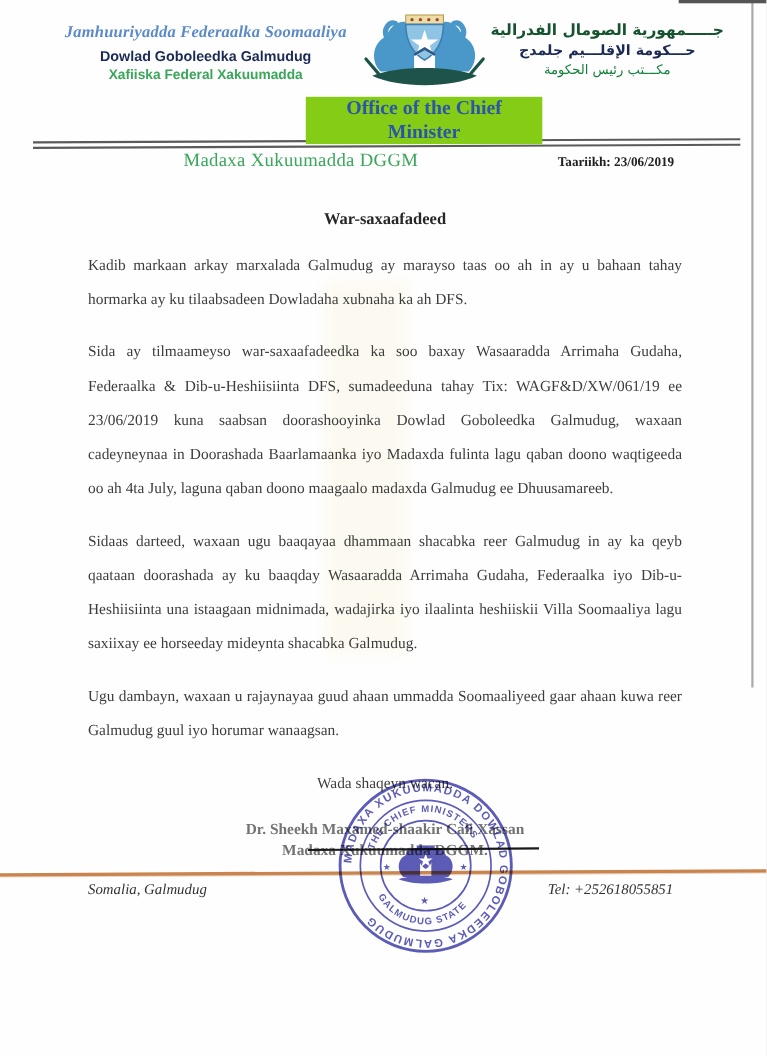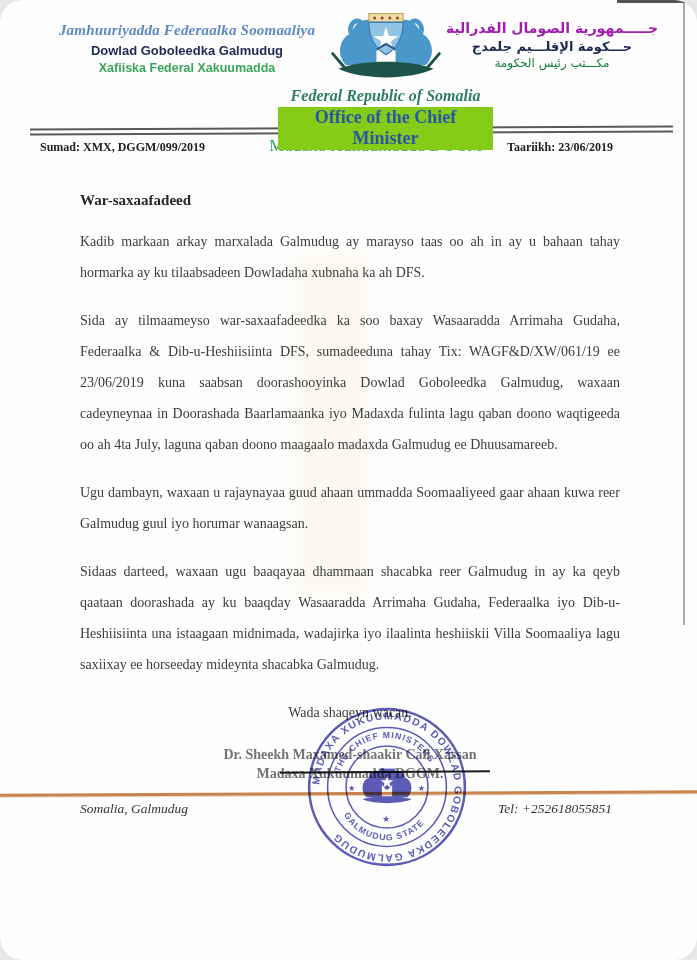--- a/index.html
+++ b/index.html
@@ -1,33 +1,33 @@
 <!DOCTYPE html>
 <html><head>
 <meta charset="utf-8">
 <style>
   html,body{margin:0;padding:0;background:#e8e8e8;}
   .page{position:relative;width:697px;height:960px;background:#fefefe;margin:0 auto;
-        font-family:"Liberation Serif", serif;color:#3a3a3a;overflow:hidden;border-radius:23px;}
+        font-family:"Liberation Serif", serif;color:#3a3a3a;overflow:hidden;}
 
   
   .scan-edge-right{position:absolute;left:683px;top:0;width:2px;height:625px;background:#a9a9a9;}
   .scan-edge-top{position:absolute;left:617px;top:0;width:80px;height:3px;background:#555;}
   .scan-tint{position:absolute;left:295px;top:255px;width:75px;height:340px;
              background:rgba(240,218,120,0.10);filter:blur(6px);}
 
   
   .hdr-left{position:absolute;left:52px;top:22px;width:270px;text-align:center;}
   .hdr-left .l1{font-style:italic;font-weight:bold;font-size:15px;color:#5b8ac7;letter-spacing:.2px;}
   .hdr-left .l2{font-family:"Liberation Sans",sans-serif;font-weight:bold;font-size:13px;color:#1b2a55;margin-top:4px;}
   .hdr-left .l3{font-family:"Liberation Sans",sans-serif;font-weight:bold;font-size:12.5px;color:#3aa65a;margin-top:3px;}
 
   .hdr-right{position:absolute;right:30px;top:20px;width:230px;text-align:center;direction:rtl;
              font-family:"DejaVu Sans",sans-serif;}
-  .hdr-right .l1{font-size:14px;color:#a21caf;font-weight:bold;}
+  .hdr-right .l1{font-size:14px;color:#14532d;font-weight:bold;}
   .hdr-right .l2{font-size:13px;color:#1b2a55;font-weight:bold;margin-top:3px;}
   .hdr-right .l3{font-size:12px;color:#15803d;margin-top:2px;}
 
   .hdr-center{position:absolute;left:278px;top:6px;width:215px;text-align:center;}
   .hdr-center .emblem{display:block;margin:0 auto;}
   .hdr-center .script{font-style:italic;font-weight:bold;font-size:16px;color:#2f7d68;margin-top:1px;}
   .hdr-center .state{font-weight:bold;font-size:14.5px;color:#1a1a1a;margin-top:1px;}
   .hdr-center .office{display:inline-block;font-weight:bold;font-size:18px;color:#2a55a8;
                       background:#84cc16;padding:0 6px 1px 6px;margin-top:2px;position:relative;z-index:2;}
 
@@ -36,21 +36,21 @@
 
   
   .refbar{position:absolute;left:40px;top:136px;width:617px;display:flex;align-items:flex-start;}
   .ref-left{font-weight:bold;font-size:12px;color:#222;width:205px;padding-top:4px;}
   .ref-center{flex:1;text-align:center;font-size:17px;color:#3aa65a;letter-spacing:.3px;}
   .ref-right{font-weight:bold;font-size:12px;color:#222;width:150px;text-align:left;padding-top:4px;}
 
   
   .body{position:absolute;left:80px;top:190px;width:540px;font-size:14px;line-height:31px;
         text-align:justify;color:#3c3c3c;}
-  .body .title{text-align:left;font-weight:bold;font-size:15px;color:#262626;margin:0 0 16px 0;line-height:20px;}
+  .body .title{text-align:center;font-weight:bold;font-size:15px;color:#262626;margin:0 0 16px 0;line-height:20px;}
   .body p{margin:0 0 17px 0;}
   .body .closing{text-align:center;margin-top:6px;}
   .signature{margin-top:12px;text-align:center;font-weight:bold;font-size:14px;line-height:19px;color:#737373;}
 
   .sig-line{position:absolute;left:280px;top:771px;width:210px;height:2px;background:#1a1a1a;transform:rotate(-0.4deg);}
 
   
   .stamp{position:absolute;left:303px;top:703px;width:168px;height:168px;opacity:.84;
          mix-blend-mode:multiply;z-index:5;}
 
@@ -96,38 +96,36 @@
         <circle cx="62" cy="12.5" r="1.6" fill="#a2452f"></circle>
       <circle cx="70" cy="12.5" r="1.6" fill="#a2452f"></circle>
         <circle cx="78" cy="12.5" r="1.6" fill="#a2452f"></circle>
       <path d="M48,17 h36 c0,16 -7,28 -18,34 c-11,-6 -18,-18 -18,-34 z" fill="#8fc4e4" stroke="#3f7fb0" stroke-width="1.5"></path>
       <path d="M66,22 l3.1,9.5 h10 l-8.1,5.9 l3.1,9.6 l-8.1,-5.9 l-8.1,5.9 l3.1,-9.6 l-8.1,-5.9 h10 z" fill="#ffffff"></path>
       <path d="M56,46 l10,-6 l10,6" fill="none" stroke="#2c5a8a" stroke-width="2.5"></path>
 
       <path d="M16,66 C40,56 92,56 116,66 C92,78 40,78 16,66 Z" fill="#1d5348"></path>
       <path d="M22,64 L10,50 M110,64 L122,50" stroke="#1d5348" stroke-width="3" stroke-linecap="round"></path>
     </svg>
-    <div class="script">Federal Republic of Somalia</div>
     <div class="office">Office of the Chief Minister</div>
   </div>
 
   <div class="double-rule"></div>
 
   <div class="refbar">
-    <div class="ref-left">Sumad: XMX, DGGM/099/2019</div>
     <div class="ref-center">Madaxa Xukuumadda DGGM</div>
     <div class="ref-right">Taariikh: 23/06/2019</div>
   </div>
 
   <div class="body">
     <div class="title">War-saxaafadeed</div>
     <p>Kadib markaan arkay marxalada Galmudug ay marayso taas oo ah in ay u bahaan tahay hormarka ay ku tilaabsadeen Dowladaha xubnaha ka ah DFS.</p>
     <p>Sida ay tilmaameyso war-saxaafadeedka ka soo baxay Wasaaradda Arrimaha Gudaha, Federaalka &amp; Dib-u-Heshiisiinta DFS, sumadeeduna tahay Tix: WAGF&amp;D/XW/061/19 ee 23/06/2019 kuna saabsan doorashooyinka Dowlad Goboleedka Galmudug, waxaan cadeyneynaa in Doorashada Baarlamaanka iyo Madaxda fulinta lagu qaban doono waqtigeeda oo ah 4ta July, laguna qaban doono maagaalo madaxda Galmudug ee Dhuusamareeb.</p>
+    <p>Sidaas darteed, waxaan ugu baaqayaa dhammaan shacabka reer Galmudug in ay ka qeyb qaataan doorashada ay ku baaqday Wasaaradda Arrimaha Gudaha, Federaalka iyo Dib-u-Heshiisiinta una istaagaan midnimada, wadajirka iyo ilaalinta heshiiskii Villa Soomaaliya lagu saxiixay ee horseeday mideynta shacabka Galmudug.</p>
     <p>Ugu dambayn, waxaan u rajaynayaa guud ahaan ummadda Soomaaliyeed gaar ahaan kuwa reer Galmudug guul iyo horumar wanaagsan.</p>
-    <p>Sidaas darteed, waxaan ugu baaqayaa dhammaan shacabka reer Galmudug in ay ka qeyb qaataan doorashada ay ku baaqday Wasaaradda Arrimaha Gudaha, Federaalka iyo Dib-u-Heshiisiinta una istaagaan midnimada, wadajirka iyo ilaalinta heshiiskii Villa Soomaaliya lagu saxiixay ee horseeday mideynta shacabka Galmudug.</p>
     <p class="closing">Wada shaqeyn wacan.</p>
     <div class="signature">
       <div>Dr. Sheekh Maxamed-shaakir Cali Xassan</div>
       <div>Madaxa Xukuumadda DGGM.</div>
     </div>
   </div>
 
   <div class="sig-line"></div>
 
   <svg class="stamp" viewBox="0 0 164 164">

